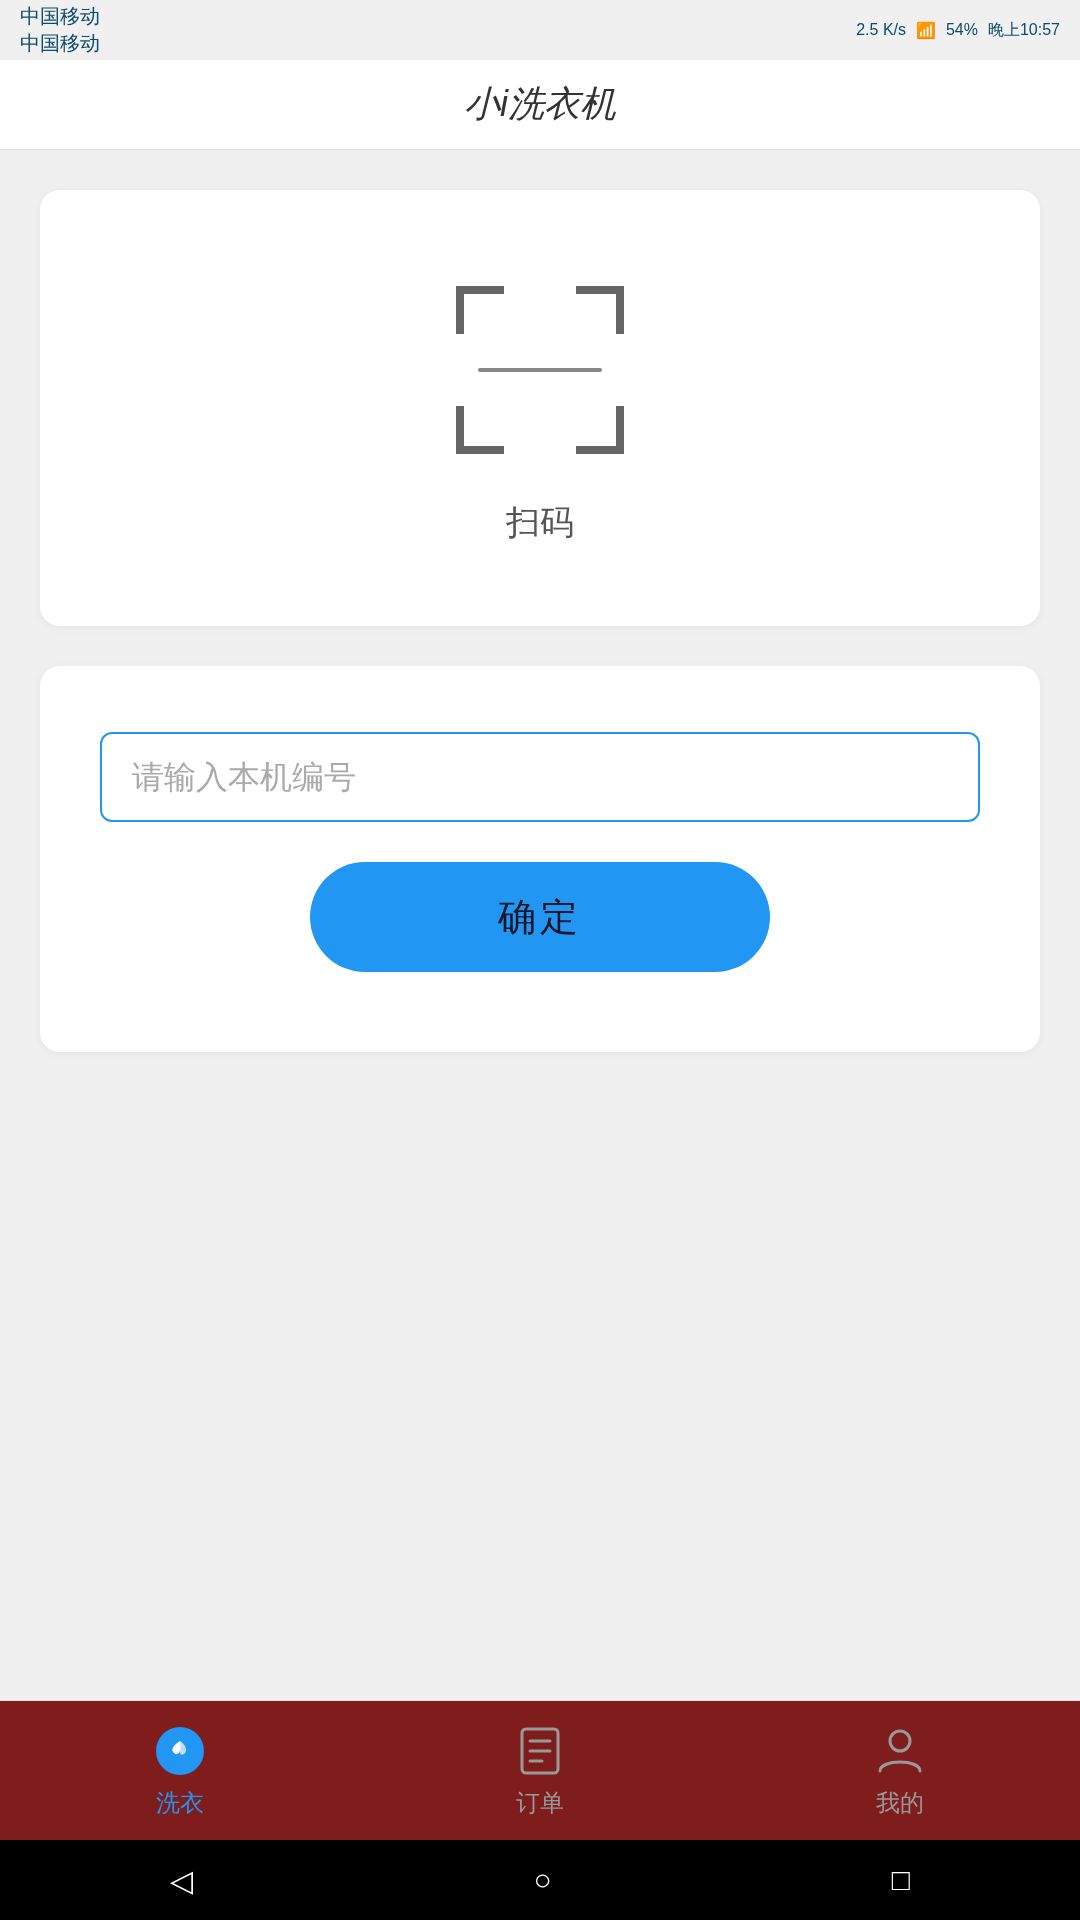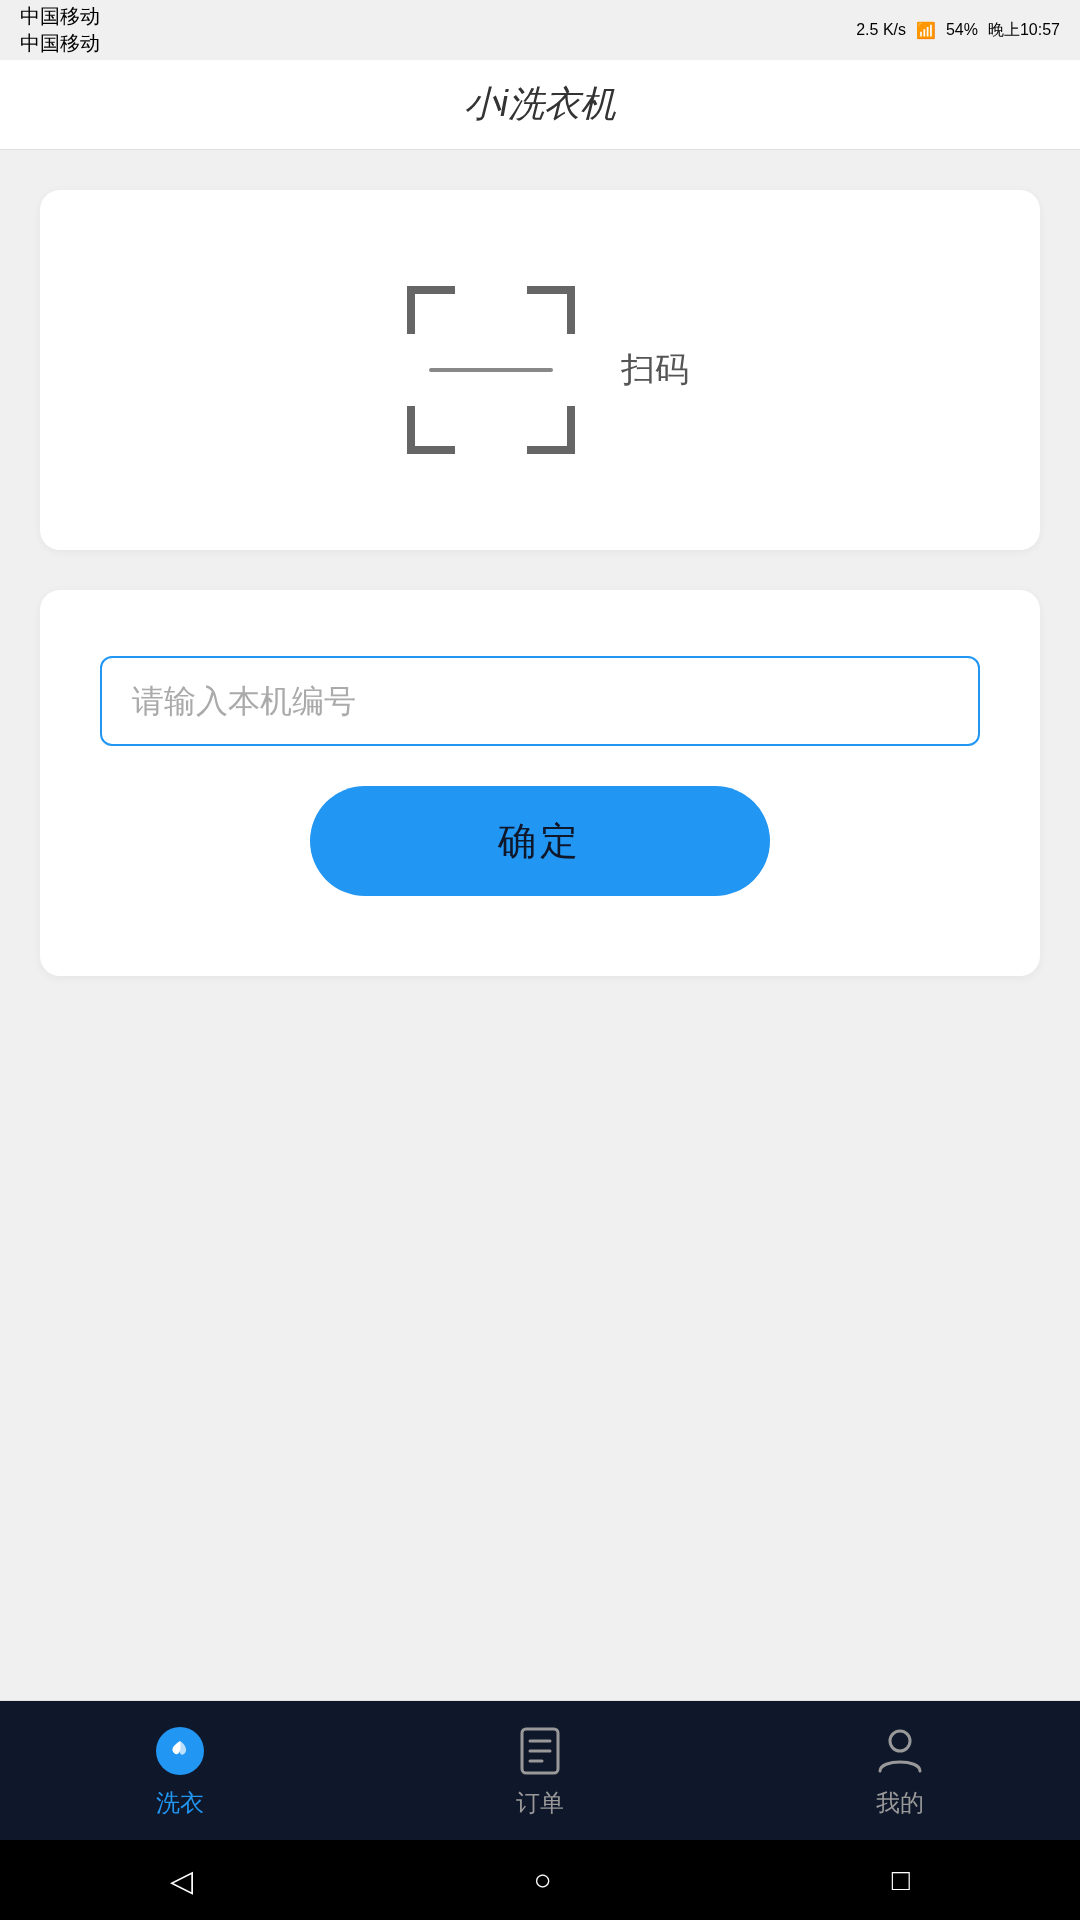--- a/index.html
+++ b/index.html
@@ -18,21 +18,21 @@
     
     .status-bar {
       width: 100%;
       height: 60px;
       background: #f0f0f0;
       display: flex;
       align-items: center;
       justify-content: space-between;
       padding: 0 20px;
       font-size: 22px;
-      color: #000000;
+      color: #0c4a6e;
     }
     .status-left {
       display: flex;
       flex-direction: column;
       font-size: 20px;
     }
     .status-right {
       display: flex;
       align-items: center;
       gap: 10px;
@@ -66,21 +66,21 @@
       padding: 40px 40px 0 40px;
       gap: 40px;
     }
 
     
     .qr-card {
       width: 100%;
       background: #fff;
       border-radius: 20px;
       display: flex;
-      flex-direction: row;
+      flex-direction: column;
       align-items: center;
       justify-content: center;
       padding: 80px 40px;
       gap: 30px;
       box-shadow: 0 2px 10px rgba(0,0,0,0.05);
     }
     .qr-icon-wrapper {
       position: relative;
       width: 200px;
       height: 200px;
@@ -134,21 +134,21 @@
       color: #0f172a;
       font-size: 38px;
       cursor: pointer;
       letter-spacing: 4px;
     }
 
     
     .bottom-nav {
       width: 100%;
       height: 140px;
-      background: #0f172a;
+      background: #7f1d1d;
       border-top: 1px solid #e0e0e0;
       display: flex;
       align-items: center;
       justify-content: space-around;
     }
     .nav-item {
       display: flex;
       flex-direction: column;
       align-items: center;
       gap: 8px;

